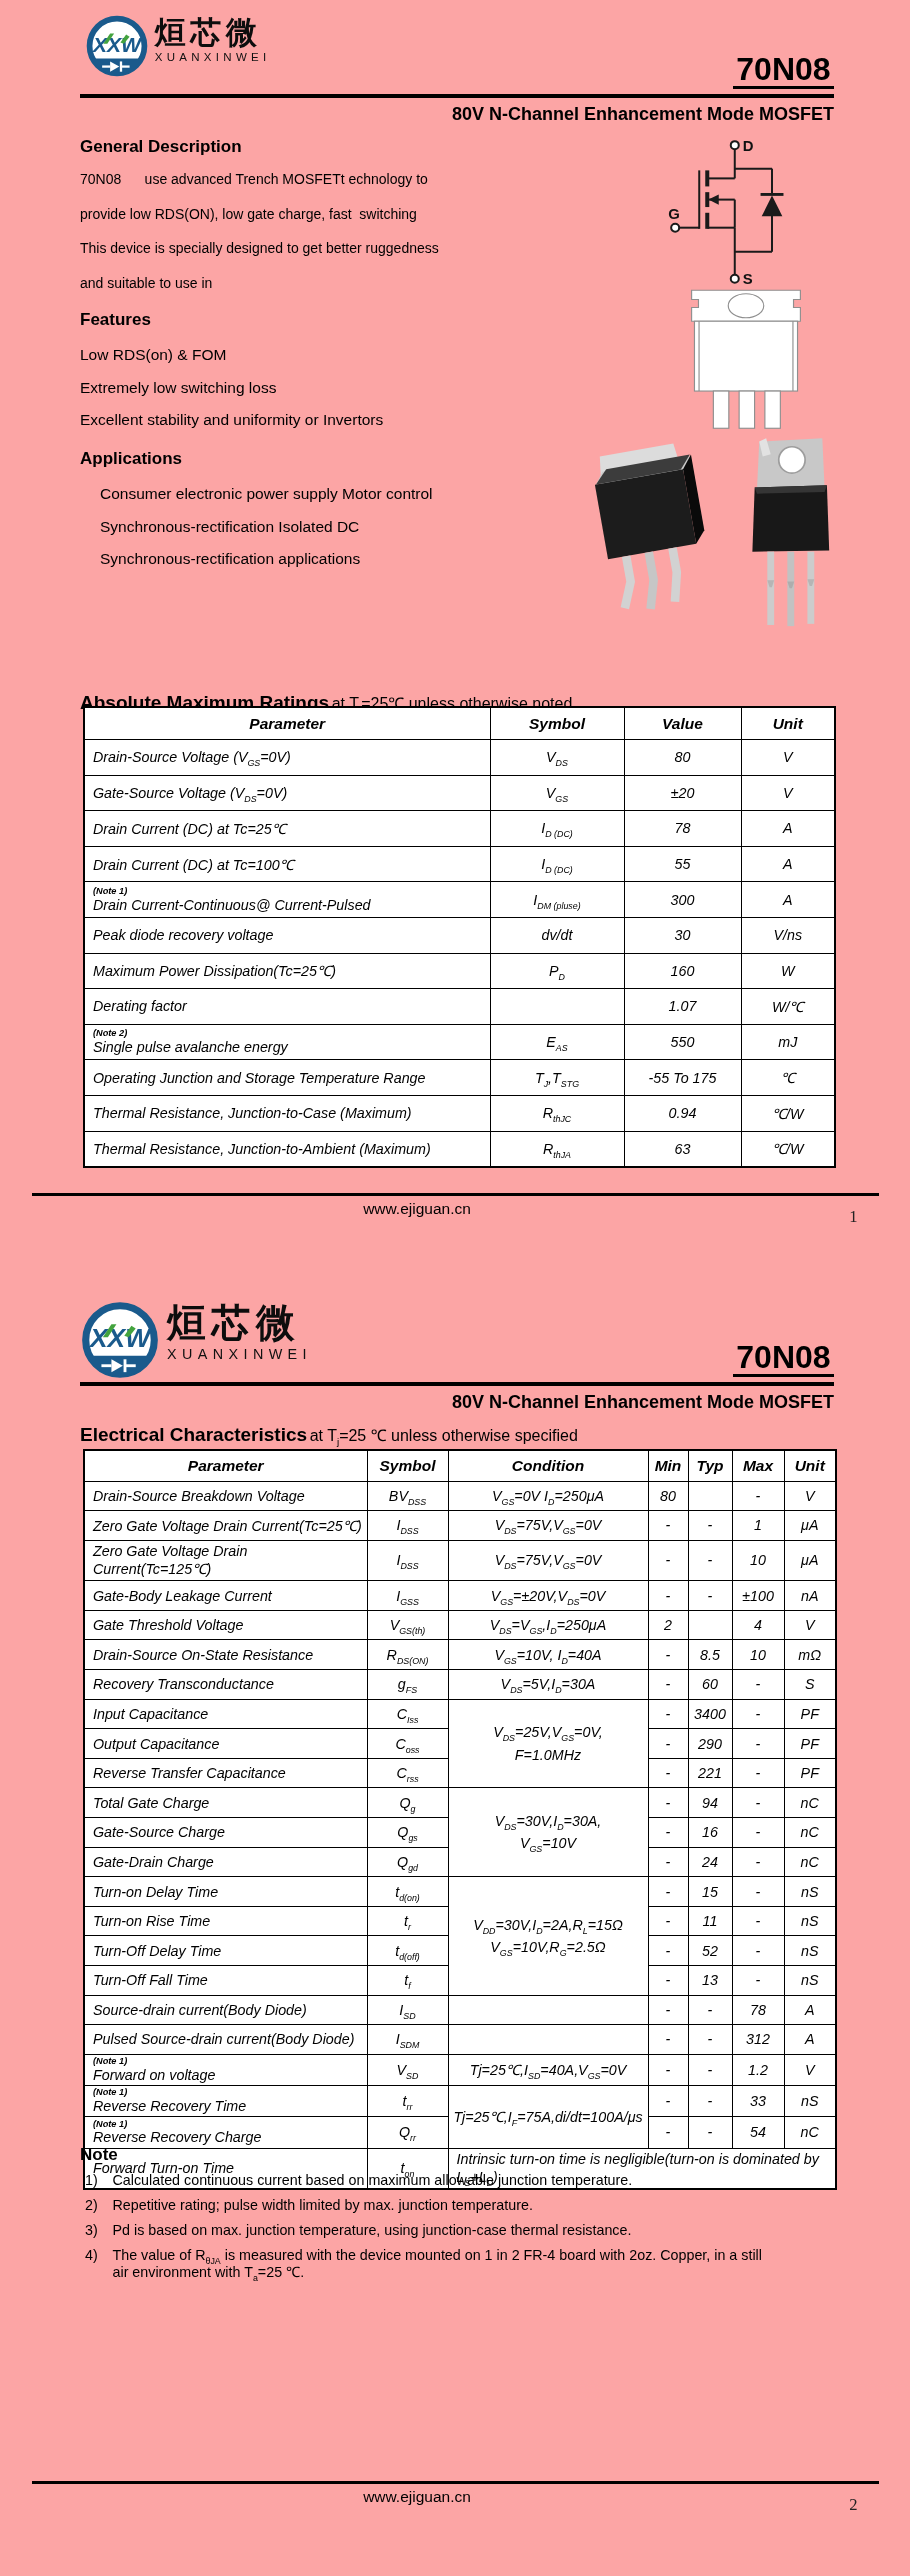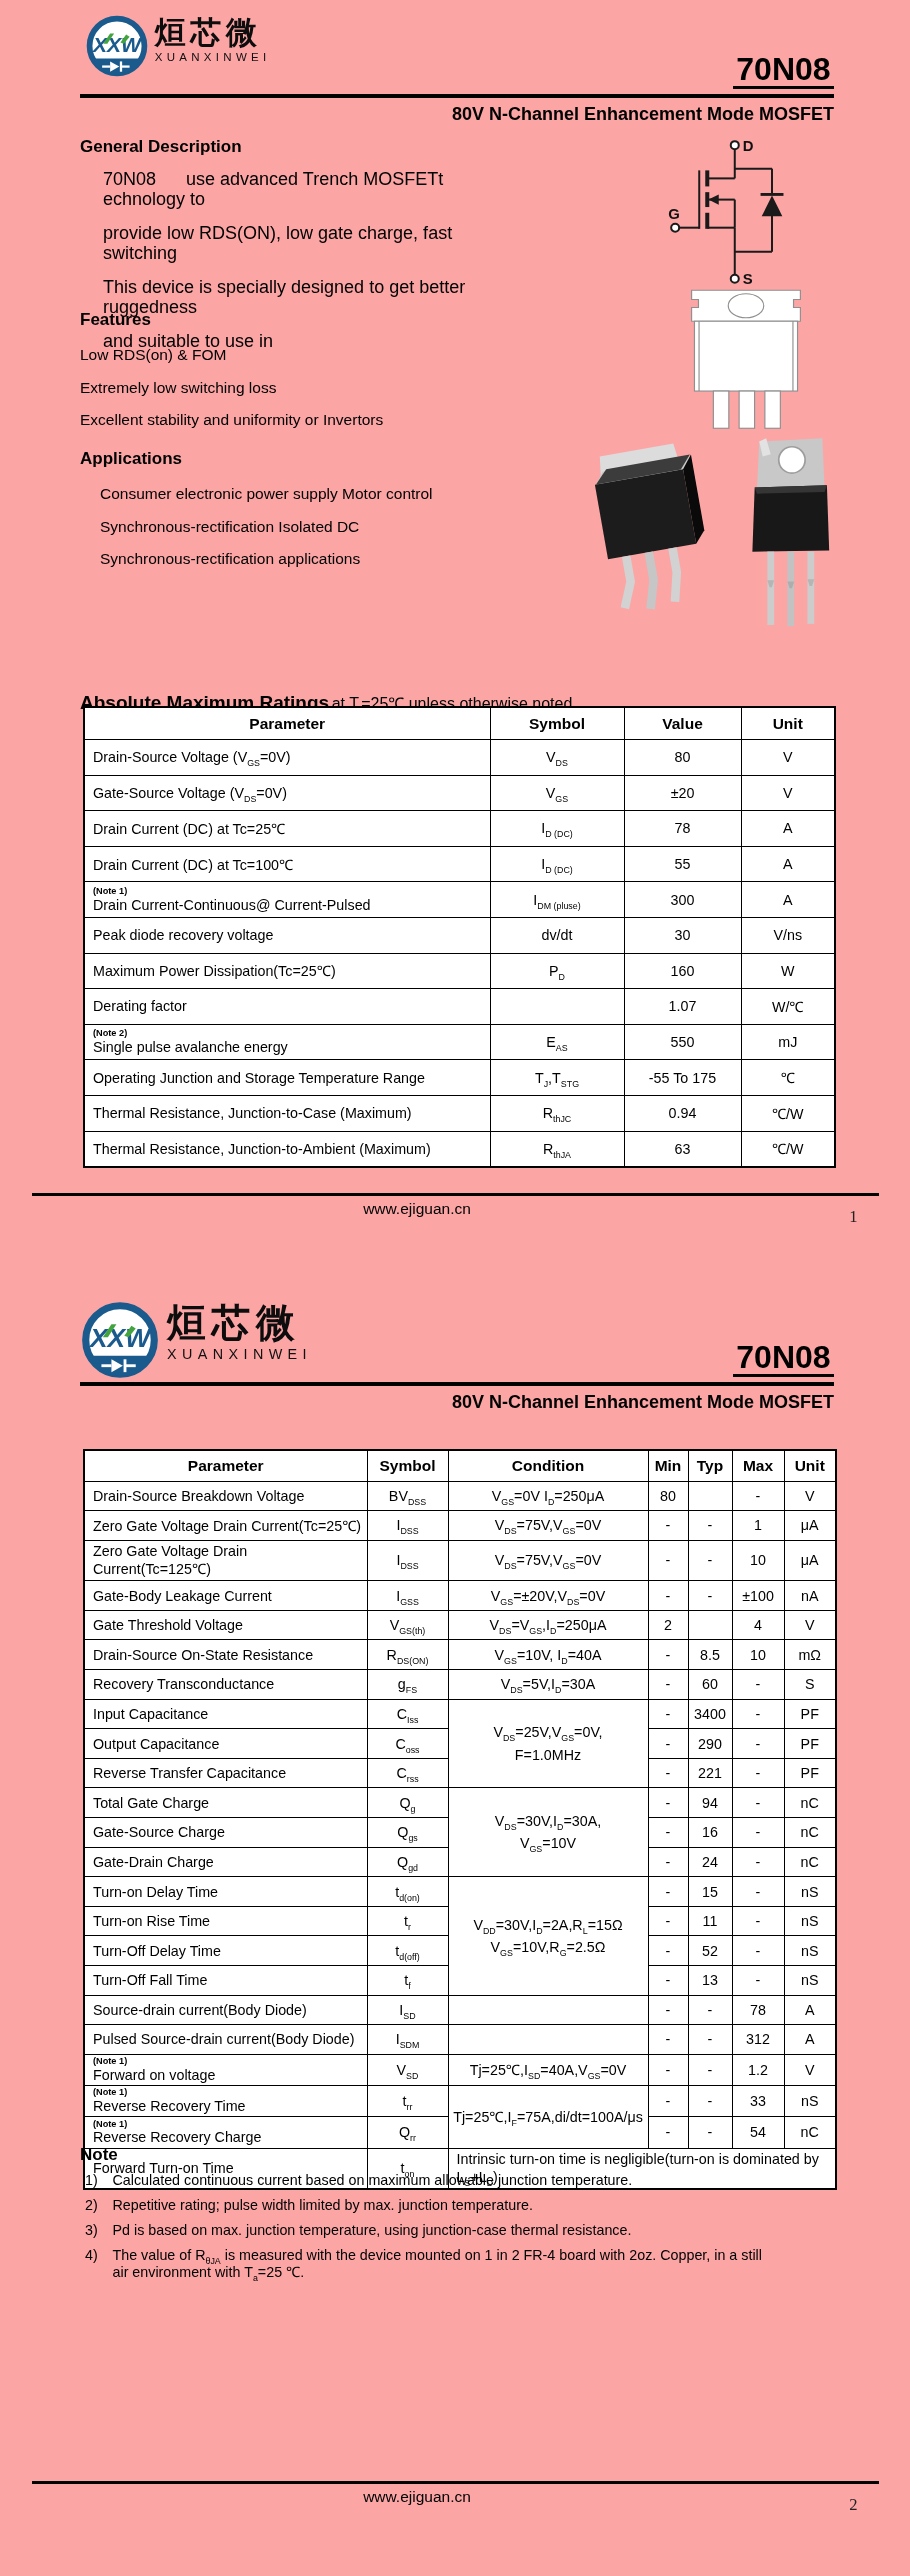--- a/index.html
+++ b/index.html
@@ -13,36 +13,36 @@
   .logo-text{margin-left:5.7px;padding-top:3.4px;}
   .logo-cn{font-size:31px;font-weight:bold;letter-spacing:4.6px;line-height:1.05;color:#0d0d0d;}
   .logo-en{font-size:11.5px;letter-spacing:4.3px;color:#111;margin-top:1.1px;}
   .part-number{position:absolute;right:76px;top:53px;font-size:32px;font-weight:bold;line-height:1.0;
     border-bottom:3.4px solid #000;padding:0 3.4px 0.6px 3.4px;letter-spacing:0px;}
   .header-rule{position:absolute;left:80px;top:94px;width:754px;height:4px;background:#000;}
   .subtitle{position:absolute;right:76px;top:104px;font-size:18px;font-weight:bold;}
 
   
   .sec-title{position:absolute;left:80px;font-size:17px;font-weight:bold;}
-  .gd-lines{position:absolute;left:80px;top:170px;width:407px;font-size:18px;margin-left:23px;}
+  .gd-lines{position:absolute;left:80px;top:170px;width:407px;font-size:14px;}
   .gd-lines p{margin:0 0 15px 0;line-height:19.5px;white-space:pre-wrap;}
   .feat-items{position:absolute;left:80px;top:345px;width:407px;font-size:15.5px;}
   .feat-items p,.app-items p{margin:0 0 13px 0;line-height:19.5px;white-space:pre-wrap;}
   .app-items{position:absolute;left:80px;top:484px;width:413px;font-size:15.5px;margin-left:20px;}
 
   
   .gfx{position:absolute;}
 
   
   .tbl-heading{position:absolute;left:80px;margin-top:16px;}
   .h-big{font-size:19px;font-weight:bold;}
   .h-cond{font-size:16px;font-weight:normal;}
 
   
-  table{border-collapse:collapse;table-layout:fixed;border:2.3px solid #000;background:#fff;}
+  table{border-collapse:collapse;table-layout:fixed;border:2.3px solid #000;background:#fff;font-style:italic;}
   th,td{border:1.1px solid #000;font-size:14.3px;text-align:center;vertical-align:middle;overflow:hidden;}
   thead th{font-size:15.5px;font-weight:bold;border-bottom:1.7px solid #000;}
   .abs-table{position:absolute;left:83px;top:706px;width:752px;}
   .abs-table thead th{height:29px;}
   .abs-table td{height:30px;}
   .elec-table{position:absolute;left:83px;top:161px;width:752px;}
   .elec-table thead th{height:27.5px;}
   .elec-table td{height:24px;}
   td.col-param{text-align:left;padding:2.3px 4.6px 2.3px 8px;margin-left:17px;}
   td.col-cond{white-space:pre-line;line-height:1.55;}
@@ -398,20 +398,24 @@
     <div class="logo-text">
       <div class="logo-cn">烜芯微</div>
       <div class="logo-en">XUANXINWEI</div>
     </div>
   </div>
 
   <div class="part-number">70N08</div>
   <div class="header-rule"></div>
   <div class="subtitle">80V N-Channel Enhancement Mode MOSFET</div>
 
+  <div class="tbl-heading" style="top:120px">
+    <span class="h-big">Electrical Characteristics</span>
+    <span class="h-cond">at T<sub>j</sub>=25 ℃ unless otherwise specified</span>
+  </div>
 
   <table class="elec-table">
     <colgroup>
       <col style="width:283px">
         <col style="width:81px">
         <col style="width:200px">
       <col style="width:40px">
         <col style="width:44px">
         <col style="width:52px">
         <col style="width:52px">

